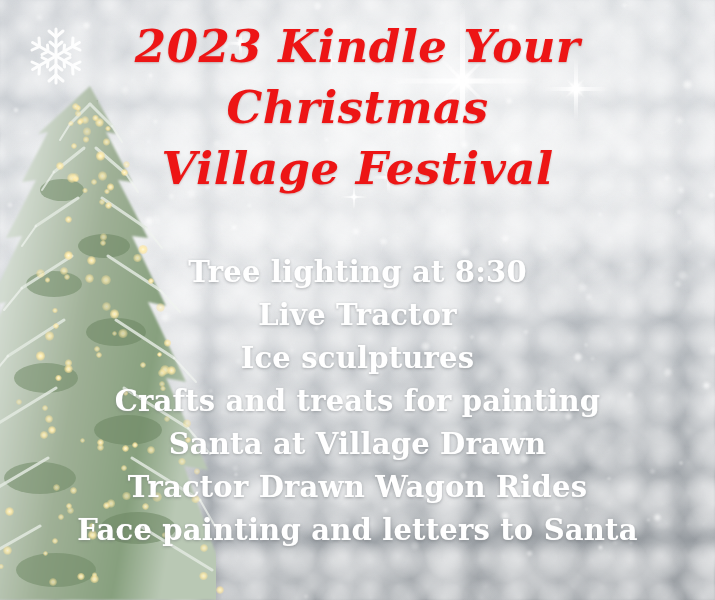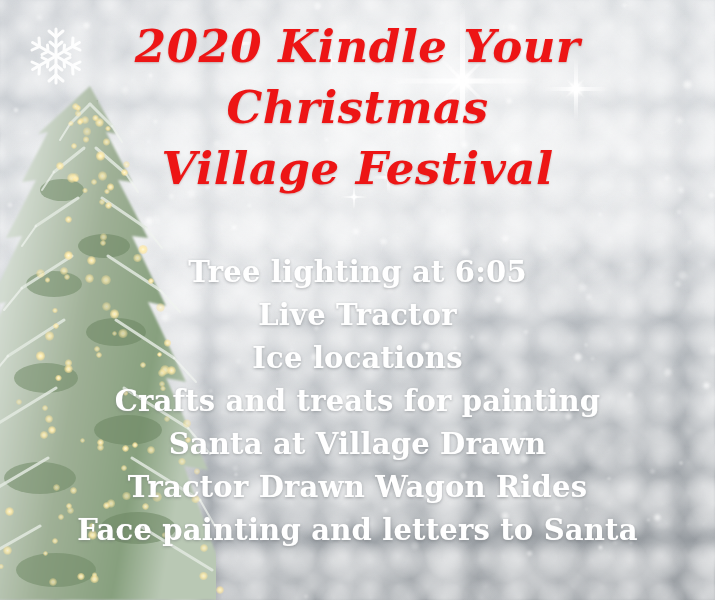--- a/index.html
+++ b/index.html
@@ -572,29 +572,29 @@
           <line x1="48.5" y1="41.5" x2="56" y2="38"></line>
         <line x1="40" y1="36.5" x2="40.5" y2="43"></line>
           <line x1="40" y1="36.5" x2="46" y2="33.5"></line>
       </g>
     </svg>
   </div>
 
   <div class="content">
 
     <div class="title">
-      <span class="tline tline1">2020 Kindle Your Christmas</span>
+      <span class="tline tline1">2023 Kindle Your Christmas</span>
       <span class="tline tline2">Village Festival</span>
     </div>
 
 
     <div class="events" id="eventList">
-        <span class="ev">Tree lighting at 6:05</span>
+        <span class="ev">Tree lighting at 8:30</span>
         <span class="ev">Live Tractor</span>
-        <span class="ev">Ice locations</span>
+        <span class="ev">Ice sculptures</span>
         <span class="ev">Crafts and treats for painting</span>
         <span class="ev">Santa at Village Drawn</span>
         <span class="ev">Tractor Drawn Wagon Rides</span>
         <span class="ev">Face painting and letters to Santa</span>
       </div>
 
   </div>
 </div>
 
 </body></html>

